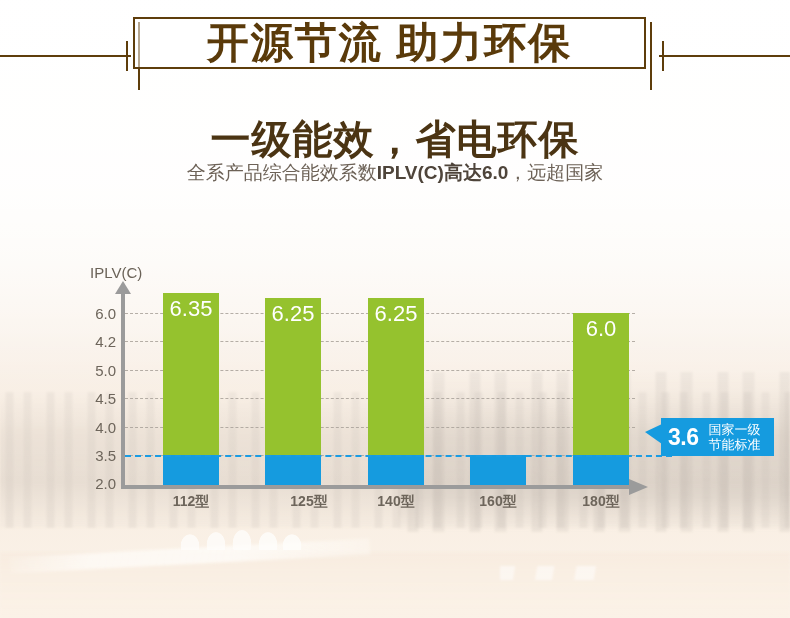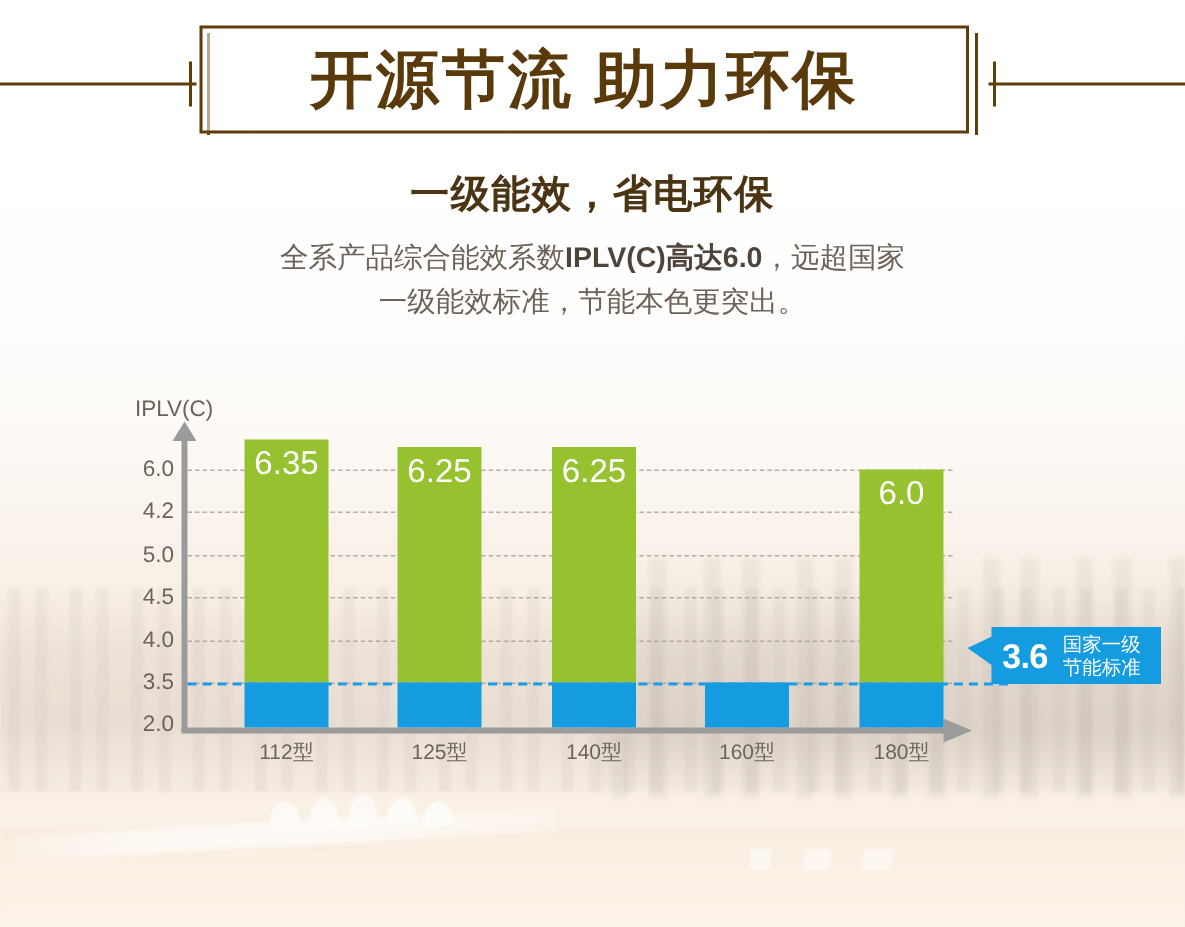--- a/index.html
+++ b/index.html
@@ -185,21 +185,21 @@
     height: 68px;
   }
   .deco-bar.l2 { left: 138px; }
   .deco-bar.r2 { right: 138px; }
 
   .title-box {
     position: absolute;
     left: 133px;
     right: 144px;
     top: 9px;
-    height: 72px;
+    height: 52px;
     border: 2px solid #5e3d0b;
     background: rgba(255,255,255,0.55);
     display: flex;
     align-items: center;
     justify-content: center;
   }
   .title-text {
     font-size: 42px;
     font-weight: bold;
     letter-spacing: 2px;
@@ -207,21 +207,21 @@
     white-space: nowrap;
     line-height: 1;
   }
 
   
   .subtitle {
     position: absolute;
     left: 0; right: 0;
     top: 112px;
     text-align: center;
-    font-size: 26px;
+    font-size: 40px;
     font-weight: bold;
     color: #4b3413;
     letter-spacing: 1px;
   }
   .desc {
     position: absolute;
     left: 120px; right: 120px;
     top: 158px;
     text-align: center;
     font-size: 19px;
@@ -336,20 +336,21 @@
     color: #ffffff;
     line-height: 1;
   }
   .xlabel {
     position: absolute;
     width: 90px;
     top: 493px;
     text-align: center;
     font-size: 14px;
     color: #6d655b;
+    font-weight: bold;
   }
 
   
   .badge {
     position: absolute;
     left: 661px;
     top: 418px;
     width: 113px;
     height: 38px;
     background: #159bdf;
@@ -407,21 +408,20 @@
 
     <div class="title-box">
       <div class="title-text">开源节流  助力环保</div>
     </div>
   </div>
 
   <div class="subtitle">一级能效，省电环保</div>
 
   <div class="desc">
     <span><span>全系产品综合能效系数</span><b>IPLV(C)高达6.0</b><span>，远超国家</span></span><br>
-    <span>一级能效标准，节能本色更突出。</span>
   </div>
 
   <div class="chart">
 
     <div class="axis-title">IPLV(C)</div>
 
     <div class="y-arrow"></div>
     <div class="y-axis"></div>
     <div class="x-axis"></div>
     <div class="x-arrow"></div>
@@ -474,21 +474,21 @@
         <div class="bar-green" style="height:142px;">
           <div class="bar-value">6.0</div>
         </div>
         <div class="bar-blue" style="height:30px;"></div>
       </div>
     </div>
 
     <div class="refline" style="top:455px"></div>
 
     <div class="xlabel" style="left:146px">112型</div>
-    <div class="xlabel" style="left:248px">125型</div>
+    <div class="xlabel" style="left:264px">125型</div>
     <div class="xlabel" style="left:351px">140型</div>
     <div class="xlabel" style="left:453px">160型</div>
     <div class="xlabel" style="left:556px">180型</div>
 
     <div class="badge-pointer"></div>
     <div class="badge">
       <div class="badge-num">3.6</div>
       <div class="badge-text">
         <span>国家一级</span><br>
         <span>节能标准</span>

